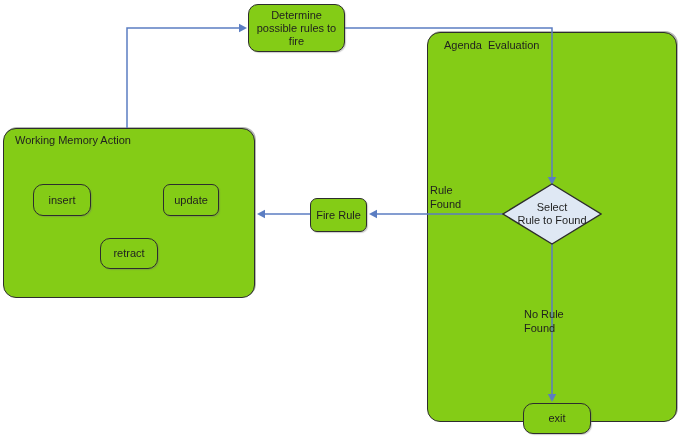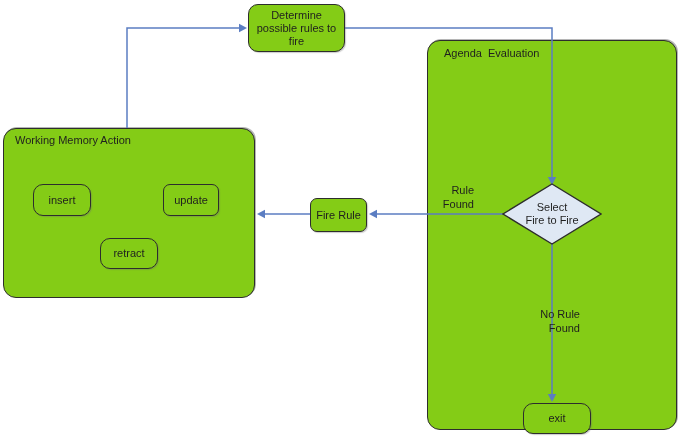--- a/index.html
+++ b/index.html
@@ -67,31 +67,31 @@
     height: 100%;
     display: flex;
     flex-direction: column;
     align-items: center;
     justify-content: center;
     text-align: center;
     line-height: 13px;
   }
   .edge-label {
     position: absolute;
-    text-align: right;
+    text-align: left;
     line-height: 14px;
     color: #1f1f1f;
   }
 </style>
 </head>
 <body>
 
 <div class="canvas">
 
-  <div class="node container" style="left:427px; top:40px; width:250px; height:390px;">
+  <div class="node container" style="left:427px; top:32px; width:250px; height:390px;">
     <div class="container-label" style="left:16px; top:6px;">Agenda  Evaluation</div>
   </div>
 
   <div class="node container" style="left:3px; top:128px; width:252px; height:170px;">
     <div class="container-label" style="left:11px; top:5px;">Working Memory Action</div>
   </div>
 
   <svg class="connector-layer" width="679" height="438" viewBox="0 0 679 438">
 
     <path d="M127,128 L127,28 L239,28" fill="none" stroke-width="1.5" stroke="#5b7dc2"></path>
@@ -133,20 +133,20 @@
   <div class="node box" style="left:523px; top:403px; width:68px; height:31px;">
     <span>exit</span>
   </div>
 
   <div class="diamond-wrap">
     <svg width="100" height="62" viewBox="0 0 100 62">
       <polygon points="50,1 99,31 50,61 1,31" fill="#dfe8f4" stroke="#2d2d2d" stroke-width="1.4"></polygon>
     </svg>
     <div class="diamond-text">
       <span>Select</span>
-      <span>Fire to Fire</span>
+      <span>Rule to Found</span>
     </div>
   </div>
 
   <div class="edge-label" style="left:430px; top:183px; width:44px;">Rule Found</div>
   <div class="edge-label" style="left:524px; top:307px; width:56px;">No Rule Found</div>
 
 </div>
 
 </body></html>

